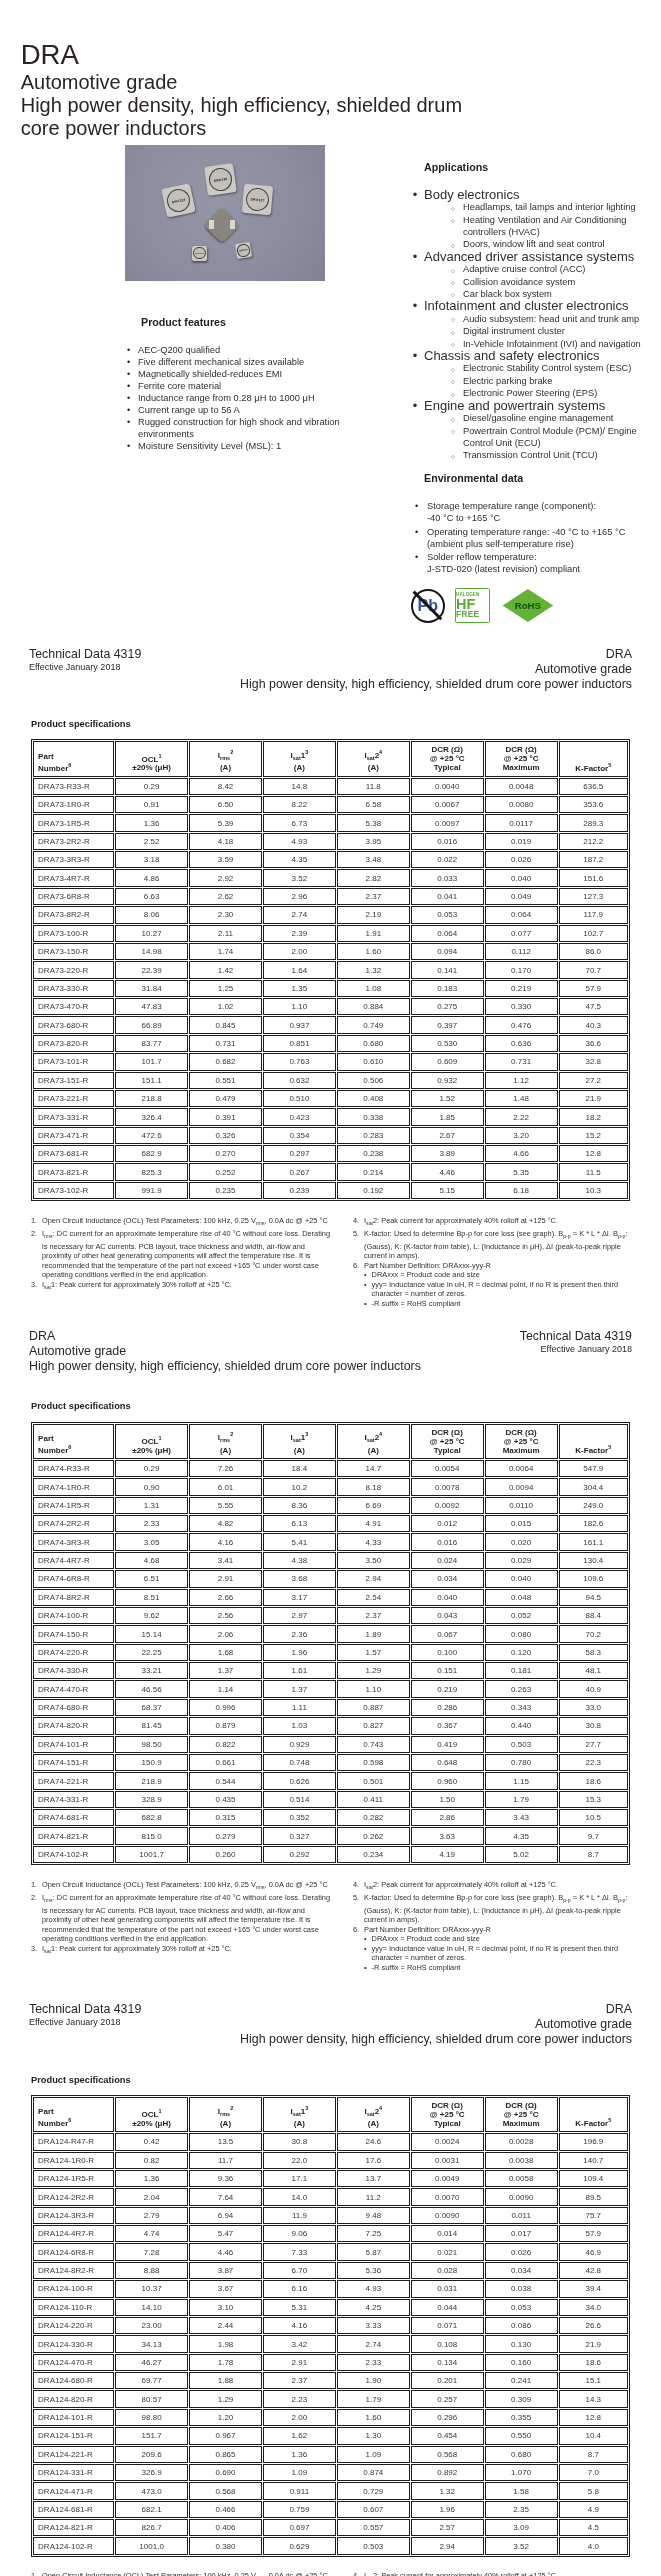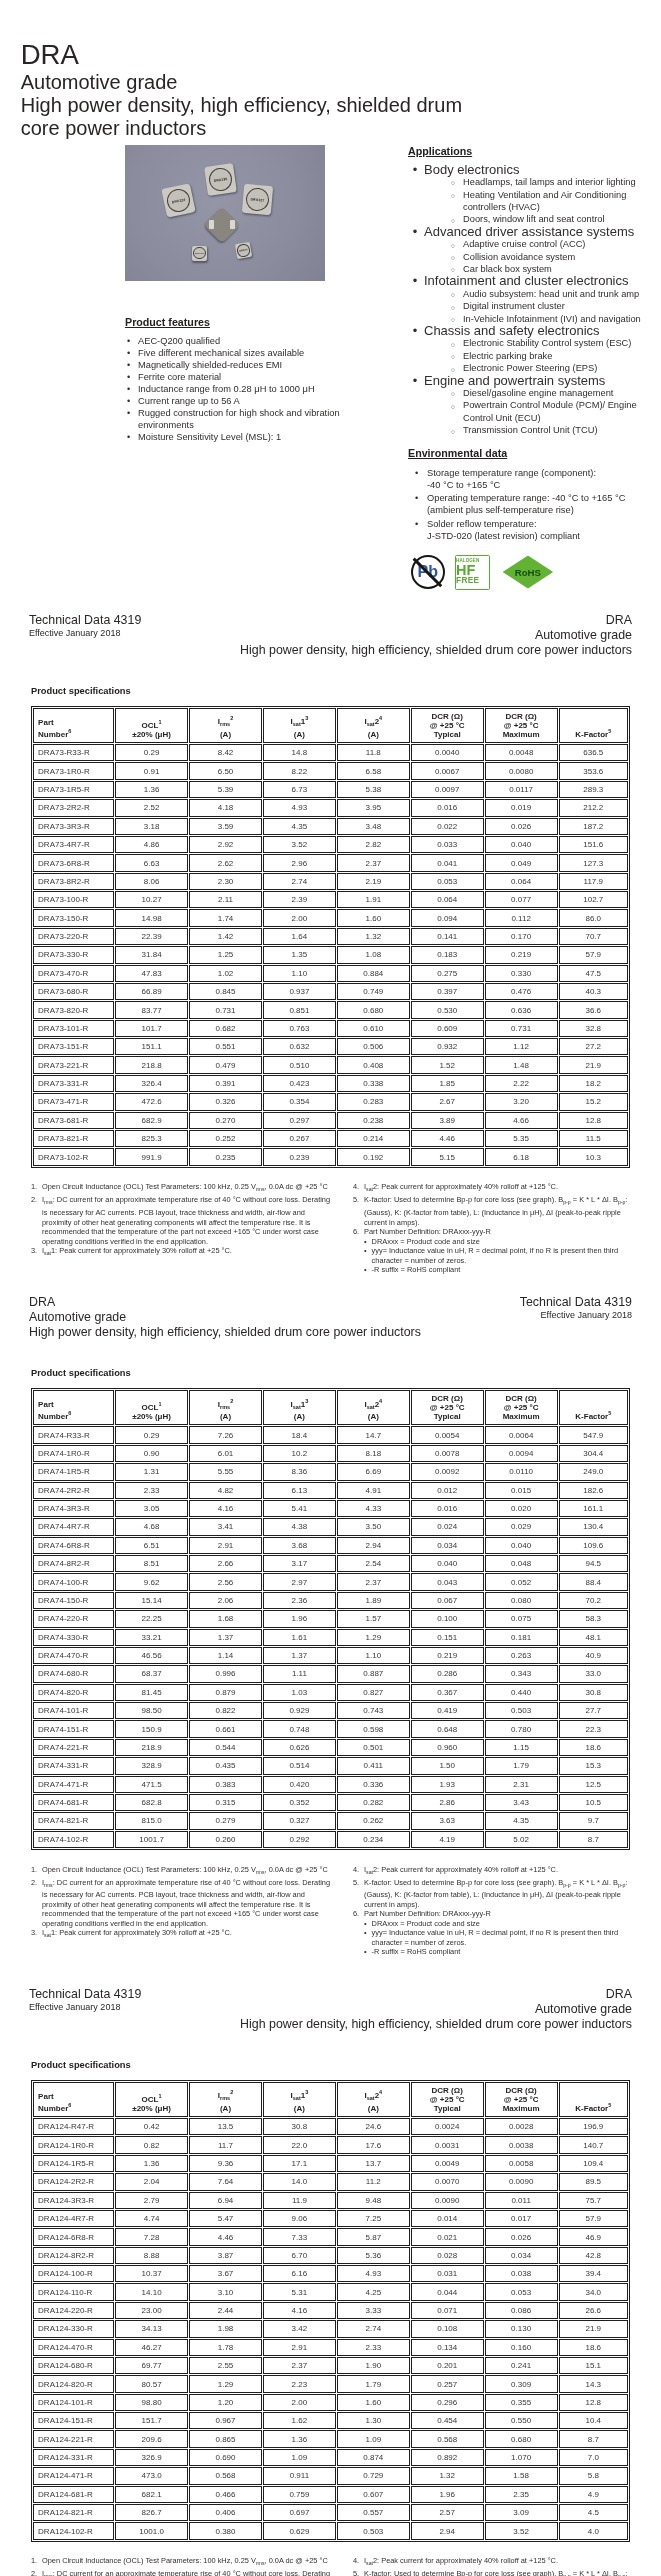--- a/index.html
+++ b/index.html
@@ -26,21 +26,21 @@
   .comp-1{left:39px;top:41px;width:29px;height:29px;transform:rotate(-12deg);}
   .comp-2{left:118px;top:40px;width:29px;height:29px;transform:rotate(5deg);}
   .comp-3{left:84px;top:67px;width:26px;height:26px;transform:rotate(45deg);background:#89867f;border-radius:4.8px;}
   .comp-3 .padwrap{position:absolute;inset:0;transform:rotate(-45deg);}
   .comp-3 .pad{position:absolute;width:4.8px;height:9px;background:#d9d7d1;top:8.3px;border-radius:0.7px;}
   .comp-3 .pad-l{left:0px;} .comp-3 .pad-r{right:0px;}
   .comp-4{left:67px;top:101px;width:15px;height:15px;border-radius:2.1px;}
   .comp-5{left:111px;top:98px;width:15px;height:15px;border-radius:2.1px;transform:rotate(-10deg);}
   .comp-4 .circ,.comp-5 .circ{inset:1.4px;border-width:1px;}
   .comp-4 .lab,.comp-5 .lab{font-size:2.4px;}
-  .blk-head{font-size:10.7px;font-weight:bold;margin:0;color:#262121;text-decoration:underline;}
+  .blk-head{font-size:10.7px;font-weight:bold;margin:16px;color:#262121;}
   .feat-head{margin-top:35px;}
   ul.feat{list-style:none;margin:7.6px 0 0;padding:0;}
   ul.feat li{font-size:9.3px;line-height:12px;padding-left:13px;position:relative;color:#332d2d;}
   ul.feat li::before{content:"•";position:absolute;left:2.1px;}
   ul.apps{list-style:none;margin:6.9px 0 0;padding:0;}
   ul.apps li.g{font-size:13px;line-height:12.4px;padding-left:16px;position:relative;color:#332d2d;}
   ul.apps li.g::before{content:"•";position:absolute;left:4.8px;}
   ul.subs{list-style:none;margin:0;padding:0;}
   ul.subs li{font-size:9.3px;line-height:12.4px;padding-left:55px;position:relative;color:#332d2d;}
   ul.subs li::before{content:"○";position:absolute;left:43px;top:1.4px;font-size:6.5px;}
@@ -712,21 +712,21 @@
           <td>0.080</td>
           <td>70.2</td>
         </tr>
         <tr>
           <td class="part">DRA74-220-R</td>
           <td>22.25</td>
           <td>1.68</td>
           <td>1.96</td>
           <td>1.57</td>
           <td>0.100</td>
-          <td>0.075</td>
+          <td>0.120</td>
           <td>58.3</td>
         </tr>
         <tr>
           <td class="part">DRA74-330-R</td>
           <td>33.21</td>
           <td>1.37</td>
           <td>1.61</td>
           <td>1.29</td>
           <td>0.151</td>
           <td>0.181</td>
@@ -794,30 +794,20 @@
         </tr>
         <tr>
           <td class="part">DRA74-331-R</td>
           <td>328.9</td>
           <td>0.435</td>
           <td>0.514</td>
           <td>0.411</td>
           <td>1.50</td>
           <td>1.79</td>
           <td>15.3</td>
-        </tr>
-        <tr>
-          <td class="part">DRA74-471-R</td>
-          <td>471.5</td>
-          <td>0.383</td>
-          <td>0.420</td>
-          <td>0.336</td>
-          <td>1.93</td>
-          <td>2.31</td>
-          <td>12.5</td>
         </tr>
         <tr>
           <td class="part">DRA74-681-R</td>
           <td>682.8</td>
           <td>0.315</td>
           <td>0.352</td>
           <td>0.282</td>
           <td>2.86</td>
           <td>3.43</td>
           <td>10.5</td>
@@ -1074,21 +1064,21 @@
           <td>1.78</td>
           <td>2.91</td>
           <td>2.33</td>
           <td>0.134</td>
           <td>0.160</td>
           <td>18.6</td>
         </tr>
         <tr>
           <td class="part">DRA124-680-R</td>
           <td>69.77</td>
-          <td>2.55</td>
+          <td>1.88</td>
           <td>2.37</td>
           <td>1.90</td>
           <td>0.201</td>
           <td>0.241</td>
           <td>15.1</td>
         </tr>
         <tr>
           <td class="part">DRA124-820-R</td>
           <td>80.57</td>
           <td>1.29</td>

